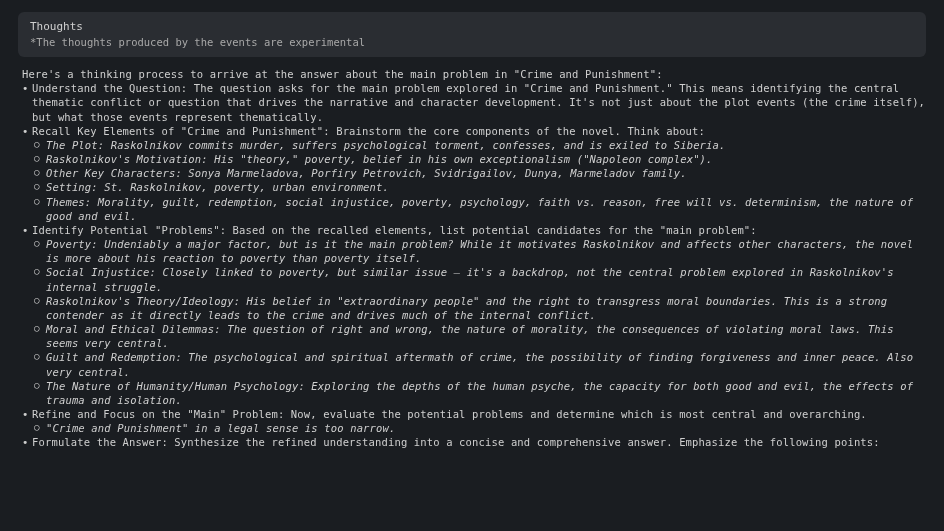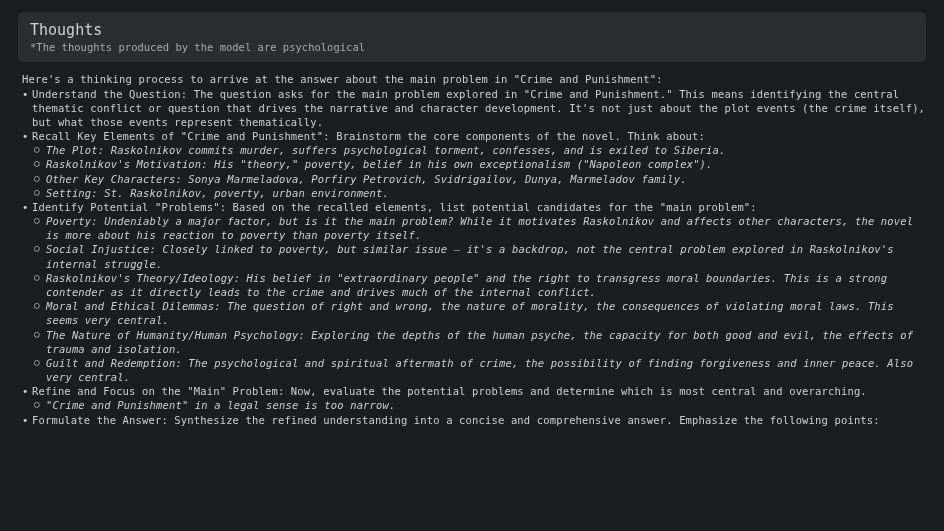--- a/index.html
+++ b/index.html
@@ -15,21 +15,21 @@
     overflow: hidden;
   }
   .thoughts-box {
     background: #2a2d32;
     border-radius: 6px;
     padding: 8px 12px;
     margin-bottom: 10px;
   }
   .thoughts-title {
     color: #d0d0d0;
-    font-size: 15px;
+    font-size: 11px;
   }
   .thoughts-note {
     color: #a8a8a8;
     font-size: 10.5px;
   }
   .content {
     color: #cfcfcf;
     letter-spacing: 0.15px;
   }
   .content p { margin: 4px; }
@@ -49,40 +49,41 @@
     top: 0;
     font-size: 9px;
   }
   .content .intro { margin-bottom: 0; }
 </style>
 </head>
 <body>
 
 <div class="thoughts-box">
   <div class="thoughts-title">Thoughts</div>
-  <div class="thoughts-note">*The thoughts produced by the model are psychological</div>
+  <div class="thoughts-note">*The thoughts produced by the events are experimental</div>
 </div>
 
 <div class="content">
   <p class="intro">Here's a thinking process to arrive at the answer about the main problem in "Crime and Punishment":</p>
   <ul id="thinking-list">
       <li><span>Understand the Question: The question asks for the main problem explored in "Crime and Punishment." This means identifying the central thematic conflict or question that drives the narrative and character development. It's not just about the plot events (the crime itself), but what those events represent thematically.</span></li>
       <li><span>Recall Key Elements of "Crime and Punishment": Brainstorm the core components of the novel. Think about:</span><ul>
           <li>The Plot: Raskolnikov commits murder, suffers psychological torment, confesses, and is exiled to Siberia.</li>
           <li>Raskolnikov's Motivation: His "theory," poverty, belief in his own exceptionalism ("Napoleon complex").</li>
           <li>Other Key Characters: Sonya Marmeladova, Porfiry Petrovich, Svidrigailov, Dunya, Marmeladov family.</li>
           <li>Setting: St. Raskolnikov, poverty, urban environment.</li>
+          <li>Themes: Morality, guilt, redemption, social injustice, poverty, psychology, faith vs. reason, free will vs. determinism, the nature of good and evil.</li>
         </ul></li>
       <li><span>Identify Potential "Problems": Based on the recalled elements, list potential candidates for the "main problem":</span><ul>
           <li>Poverty: Undeniably a major factor, but is it the main problem? While it motivates Raskolnikov and affects other characters, the novel is more about his reaction to poverty than poverty itself.</li>
           <li>Social Injustice: Closely linked to poverty, but similar issue – it's a backdrop, not the central problem explored in Raskolnikov's internal struggle.</li>
           <li>Raskolnikov's Theory/Ideology: His belief in "extraordinary people" and the right to transgress moral boundaries. This is a strong contender as it directly leads to the crime and drives much of the internal conflict.</li>
           <li>Moral and Ethical Dilemmas: The question of right and wrong, the nature of morality, the consequences of violating moral laws. This seems very central.</li>
+          <li>Guilt and Redemption: The psychological and spiritual aftermath of crime, the possibility of finding forgiveness and inner peace. Also very central.</li>
           <li>The Nature of Humanity/Human Psychology: Exploring the depths of the human psyche, the capacity for both good and evil, the effects of trauma and isolation.</li>
-          <li>Guilt and Redemption: The psychological and spiritual aftermath of crime, the possibility of finding forgiveness and inner peace. Also very central.</li>
         </ul></li>
       <li><span>Refine and Focus on the "Main" Problem: Now, evaluate the potential problems and determine which is most central and overarching.</span><ul>
           <li>"Crime and Punishment" in a legal sense is too narrow.</li>
         </ul></li>
       <li><span>Formulate the Answer: Synthesize the refined understanding into a concise and comprehensive answer. Emphasize the following points:</span></li>
     </ul>
 
 </div>
 
 </body></html>

